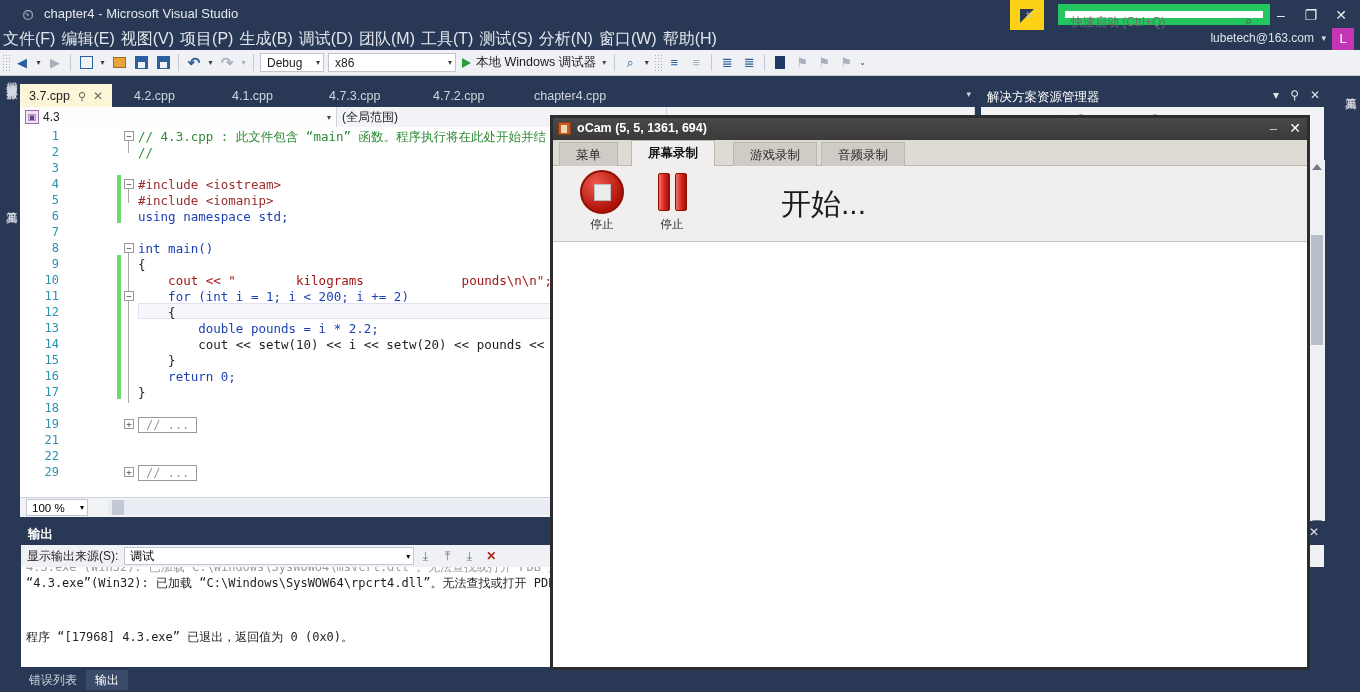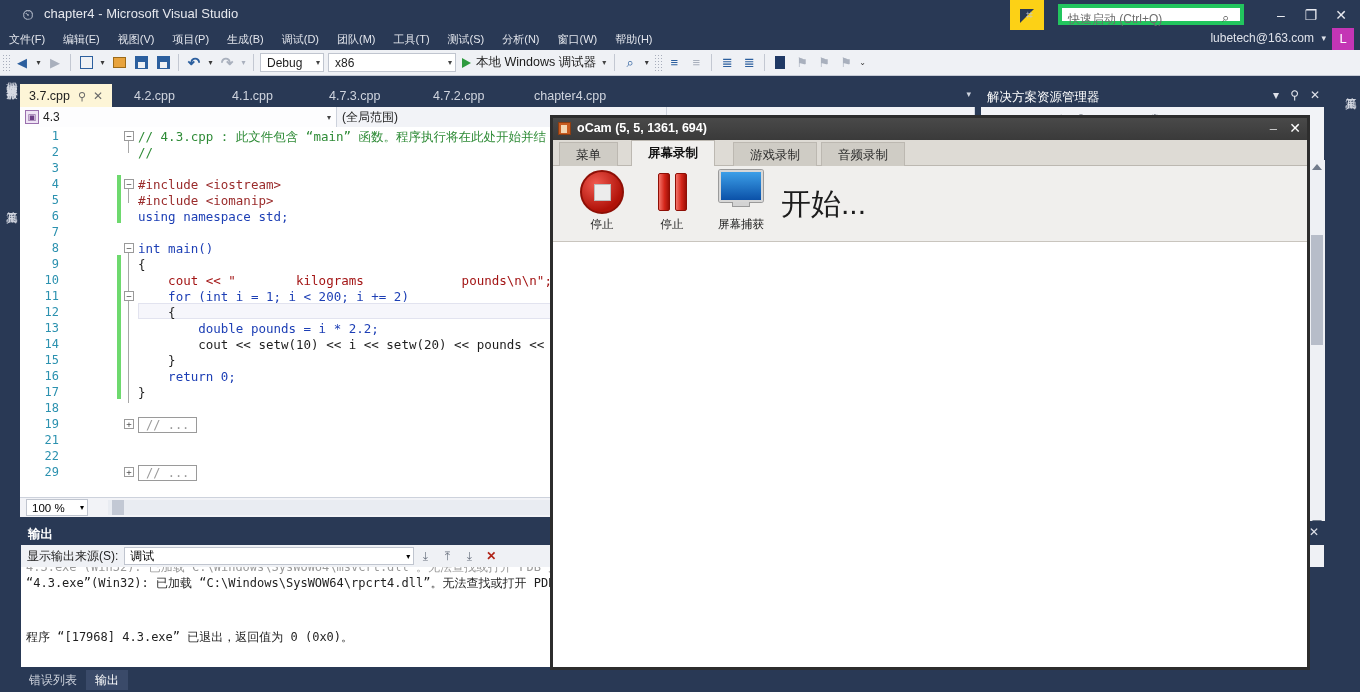--- a/index.html
+++ b/index.html
@@ -10,35 +10,35 @@
     font-family: "Liberation Sans", sans-serif;
     font-size: 12px;
     background: #293955;
   }
   #app { position: relative; width: 1360px; height: 692px; background: #293955; }
 
   
   .titlebar { position: absolute; left: 0; top: 0; width: 1360px; height: 30px; background: #293955; }
   .vs-logo { position: absolute; left: 18px; top: 5px; width: 20px; height: 20px; color: #c3c9d6; font-size: 15px; line-height: 20px; text-align: center; }
   .title-text { position: absolute; left: 44px; top: 6px; color: #e6e8ee; font-size: 13px; }
-  .quick-wrap { position: absolute; left: 1058px; top: 4px; width: 186px; height: 21px; background: #ffffff; border: 4px solid #22c55e; }
+  .quick-wrap { position: absolute; left: 1058px; top: 4px; width: 212px; height: 21px; background: #ffffff; border: 7px solid #22c55e; }
   .quick-input { position: absolute; left: 6px; top: 3px; color: #6d6d6d; font-size: 12px; }
   .quick-search-ico { position: absolute; right: 5px; top: 3px; width: 13px; height: 13px; color: #4a4a4a; font-size: 13px; line-height: 13px; }
   .flag-btn { position: absolute; left: 1010px; top: 0px; width: 34px; height: 30px; background: #fcd116; }
   .flag-btn::after { content: ""; position: absolute; left: 10px; top: 9px; border-left: 7px solid #293955; border-right: 7px solid transparent; border-top: 7px solid #293955; border-bottom: 7px solid transparent; }
   .feedback-ico { position: absolute; left: 1026px; top: 8px; width: 18px; height: 14px; color: #c3c9d6; font-size: 12px; }
   .win-btns { position: absolute; right: 4px; top: 0px; height: 30px; display: flex; align-items: center; }
   .win-btn { width: 30px; height: 28px; color: #e8eaf0; font-size: 14px; display: flex; align-items: center; justify-content: center; }
   .acct { position: absolute; right: 46px; top: 31px; color: #dfe2ea; font-size: 12px; }
   .acct-caret { position: absolute; right: 34px; top: 33px; color: #dfe2ea; font-size: 9px; }
   .acct-avatar { position: absolute; right: 6px; top: 28px; width: 22px; height: 22px; background: #c435b5; color: #fff; font-size: 13px; text-align: center; line-height: 22px; }
 
   
   .menubar { position: absolute; left: 0; top: 28px; width: 1000px; height: 22px; display: flex; align-items: center; }
-  .menu-item { color: #e2e5ec; font-size: 11px; padding: 2px 9px; white-space: nowrap; }
+  .menu-item { color: #e2e5ec; font-size: 16px; padding: 2px 3px; white-space: nowrap; }
 
   
   .toolbar { position: absolute; left: 0; top: 50px; width: 1360px; height: 26px; background: #eff1f5; border-bottom: 1px solid #c6cbd6; display: flex; align-items: center; }
   .grip { width: 9px; height: 18px; margin-left: 2px; background-image: radial-gradient(#a7adbb 0.8px, transparent 0.9px); background-size: 3px 3px; }
   .tb-btn { width: 22px; height: 22px; display: flex; align-items: center; justify-content: center; color: #2c5f9e; font-size: 13px; position: relative; }
   .tb-caret { width: 11px; height: 22px; display: flex; align-items: center; justify-content: center; color: #3a3a3a; font-size: 8px; }
   .tb-sep { width: 1px; height: 17px; background: #c3c8d2; margin: 0 4px; }
   .tb-combo { height: 19px; background: #fff; border: 1px solid #c0c5cf; display: flex; align-items: center; padding: 0 3px 0 6px; margin: 0 2px; }
   .tb-combo span.val { font-size: 12px; color: #1e1e1e; }
   .tb-combo span.car { margin-left: auto; font-size: 8px; color: #444; padding-left: 6px; }
@@ -471,26 +471,19 @@
           </span>
         <span class="lbl">停止</span>
       </div>
       <div class="obtn" style="left:88px">
         <span class="ic-pause">
             <i></i>
             <i></i>
           </span>
         <span class="lbl">停止</span>
       </div>
-      <div class="obtn" style="left:157px">
-        <span class="ic-mon">
-          <span class="scr"></span>
-            <span class="stand"></span>
-        </span>
-        <span class="lbl">屏幕捕获</span>
-      </div>
       <div class="ocam-status">开始...</div>
     </div>
 
     <div class="ocam-canvas"></div>
   </div>
 
 </div>
 
 </body></html>

